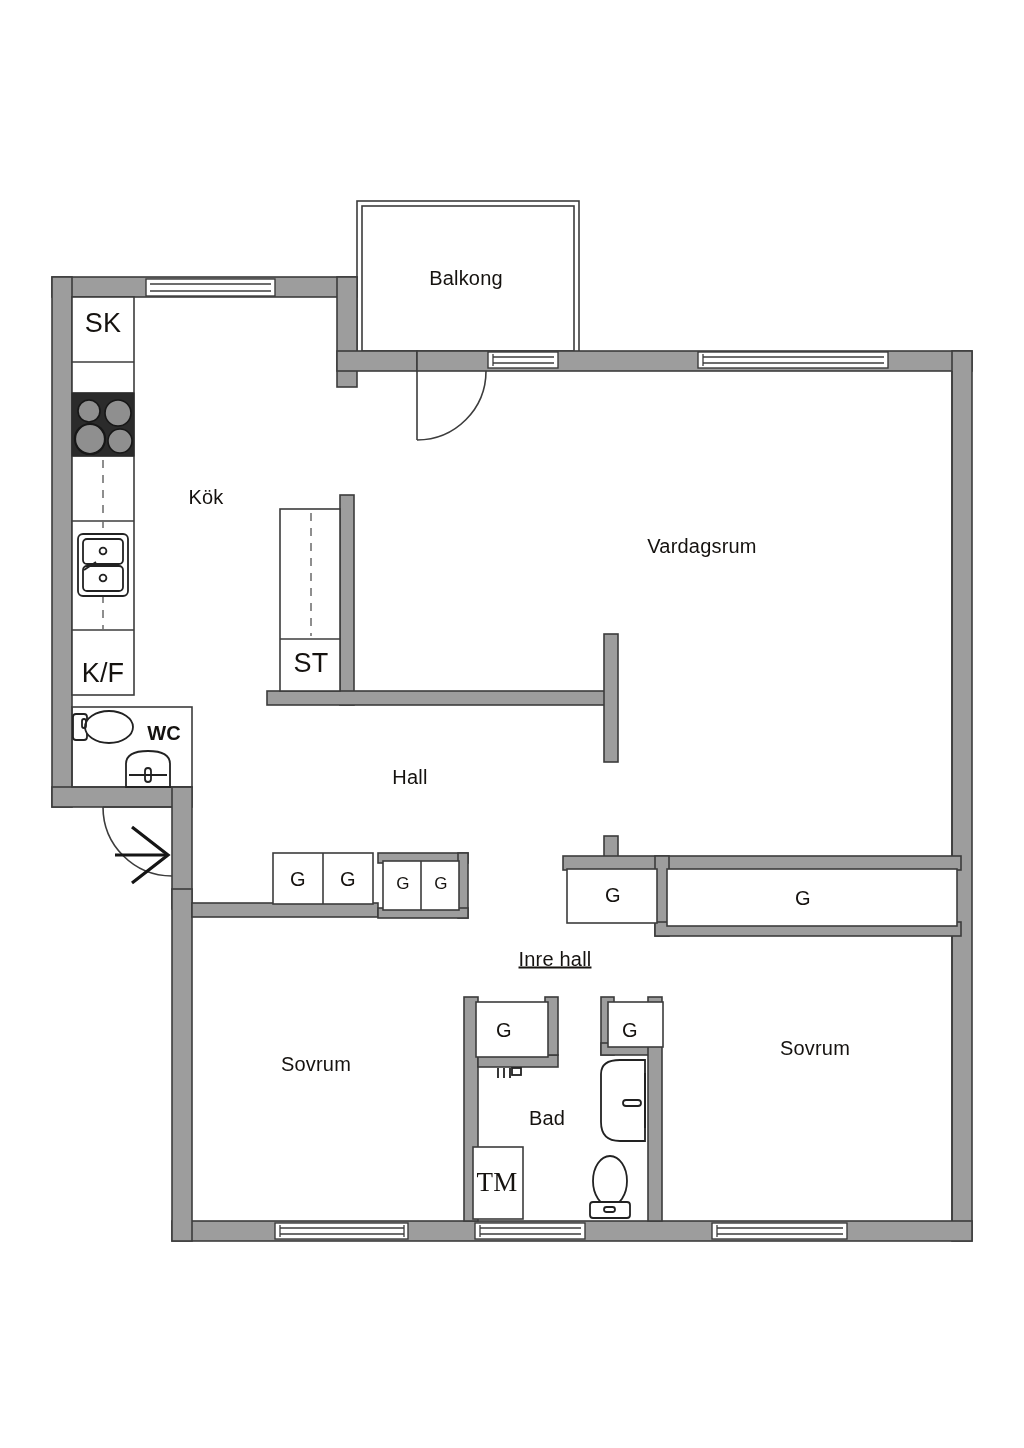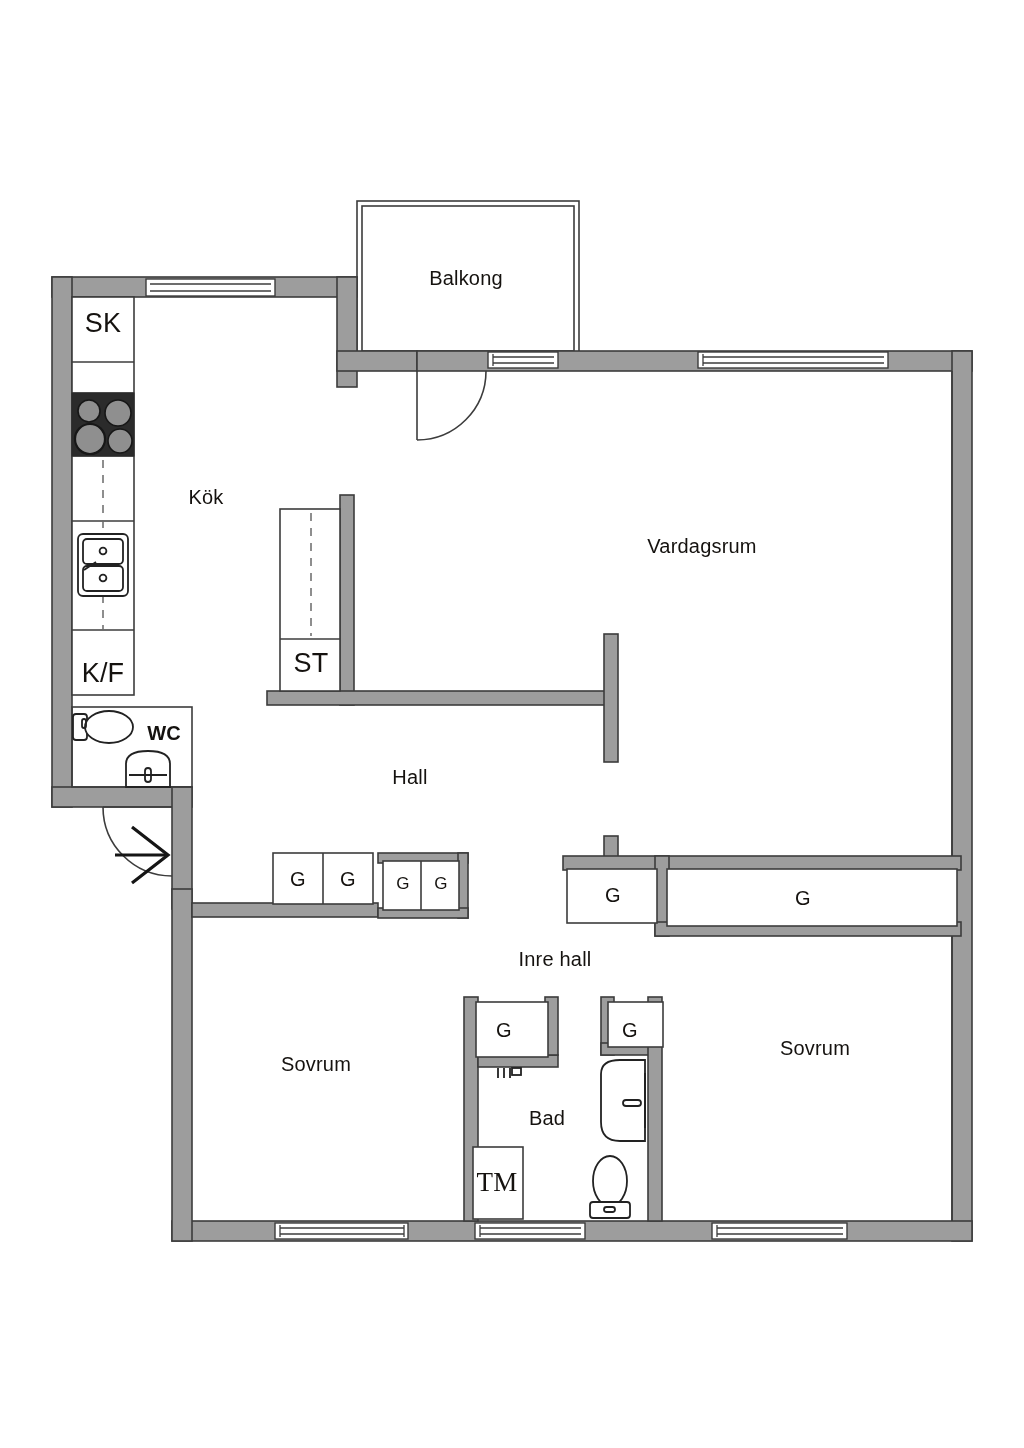--- a/index.html
+++ b/index.html
@@ -273,21 +273,21 @@
     <line class="thin" x1="952" y1="371" x2="952" y2="856"></line>
     <line class="thin" x1="952" y1="936" x2="952" y2="1221"></line>
   </g>
 </svg>
 
 <div id="labels">
     <div class="room-label lbl-lg" style="left: 466px; top: 278px;">Balkong</div>
     <div class="room-label lbl-lg" style="left: 206px; top: 497px;">Kök</div>
     <div class="room-label lbl-lg" style="left: 702px; top: 546px;">Vardagsrum</div>
     <div class="room-label lbl-lg" style="left: 410px; top: 777px;">Hall</div>
-    <div class="room-label lbl-lg" style="left: 555px; top: 959px;">Inre hall</div>
+    <div class="room-label lbl-lg" style="left: 555px; top: 959px; text-decoration: underline;">Inre hall</div>
     <div class="room-label lbl-lg" style="left: 316px; top: 1064px;">Sovrum</div>
     <div class="room-label lbl-lg" style="left: 815px; top: 1048px;">Sovrum</div>
     <div class="room-label lbl-lg" style="left: 547px; top: 1118px;">Bad</div>
     <div class="room-label lbl-md" style="left: 103px; top: 323px;">SK</div>
     <div class="room-label lbl-md" style="left: 103px; top: 673px;">K/F</div>
     <div class="room-label lbl-lg" style="left: 164px; top: 733px; font-weight: bold;">WC</div>
     <div class="room-label lbl-md" style="left: 311px; top: 663px;">ST</div>
     <div class="room-label lbl-md" style="left: 497px; top: 1182px; font-family: Liberation Serif, serif;">TM</div>
     <div class="room-label lbl-sm" style="left: 298px; top: 879px;">G</div>
     <div class="room-label lbl-sm" style="left: 348px; top: 879px;">G</div>

